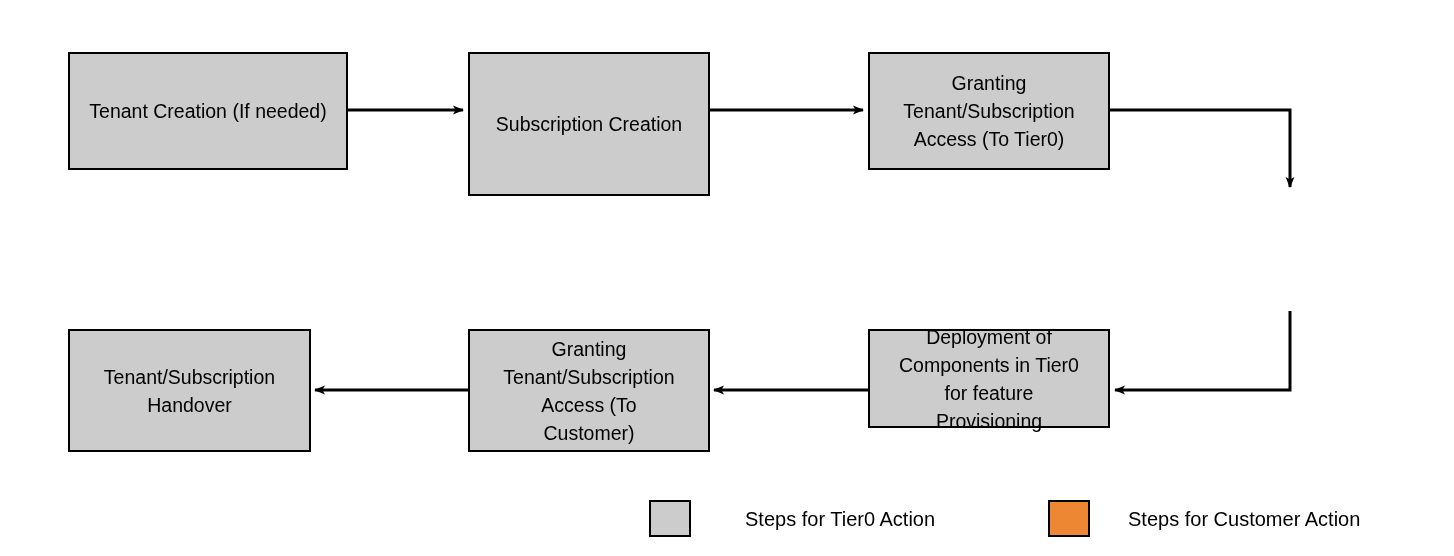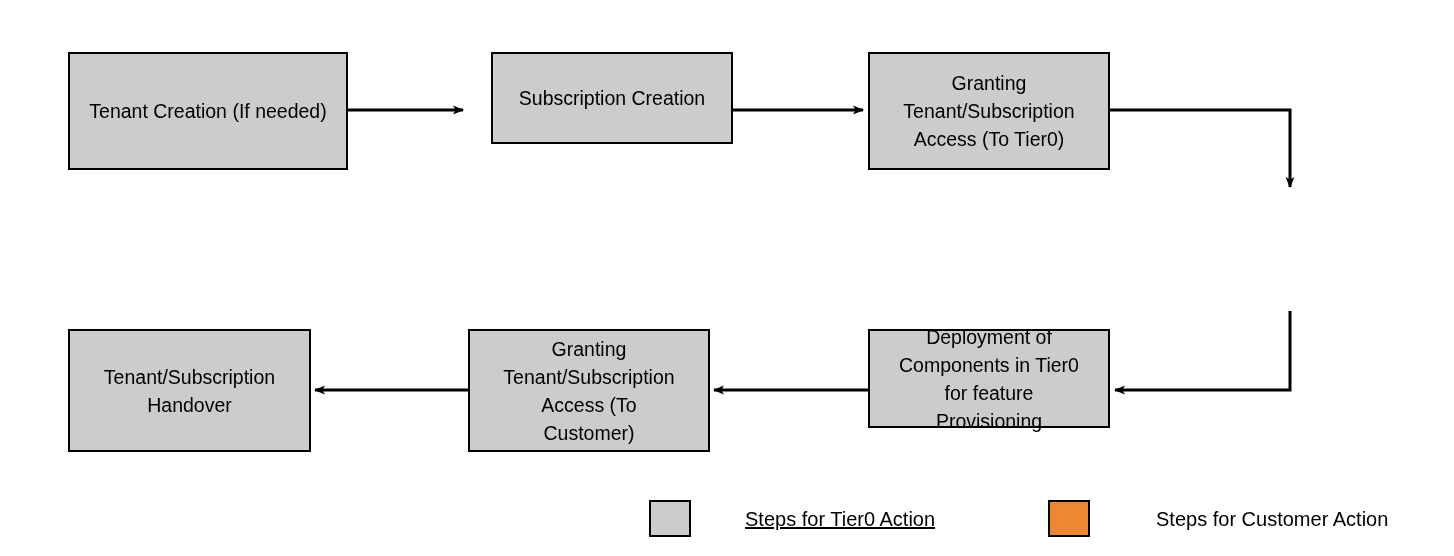--- a/index.html
+++ b/index.html
@@ -83,39 +83,39 @@
 
     <path d="M1290,311 L1290,390 L1115,390" stroke="#000000" stroke-width="3" fill="none" marker-end="url(#arrow)"></path>
 
     <path d="M868,390 L714,390" stroke="#000000" stroke-width="3" fill="none" marker-end="url(#arrow)"></path>
 
     <path d="M468,390 L315,390" stroke="#000000" stroke-width="3" fill="none" marker-end="url(#arrow)"></path>
   </svg>
 
   <div class="node gray" style="left:68px; top:52px; width:280px; height:118px;">Tenant Creation (If needed)</div>
 
-  <div class="node gray" style="left:468px; top:52px; width:242px; height:92px;margin-left:23px;">Subscription Creation</div>
+  <div class="node gray" style="left:468px; top:52px; width:242px; height:144px;">Subscription Creation</div>
 
   <div class="node gray" style="left:868px; top:52px; width:242px; height:118px;">Granting
 Tenant/Subscription
 Access (To Tier0)</div>
 
 
   <div class="node gray" style="left:868px; top:329px; width:242px; height:99px;">Deployment of
 Components in Tier0
 for feature
 Provisioning</div>
 
   <div class="node gray" style="left:468px; top:329px; width:242px; height:123px;">Granting
 Tenant/Subscription
 Access (To
 Customer)</div>
 
   <div class="node gray" style="left:68px; top:329px; width:243px; height:123px;">Tenant/Subscription
 Handover</div>
 
   <div class="legend-swatch gray" style="left:649px; top:500px;"></div>
-  <div class="legend-label" style="left:745px; top:507px;text-decoration:underline;">Steps for Tier0 Action</div>
+  <div class="legend-label" style="left:745px; top:507px;">Steps for Tier0 Action</div>
 
   <div class="legend-swatch orange" style="left:1048px; top:500px;"></div>
-  <div class="legend-label" style="left:1156px; top:507px;">Steps for Customer Action</div>
+  <div class="legend-label" style="left:1128px; top:507px;">Steps for Customer Action</div>
 
 </div>
 
 </body></html>

